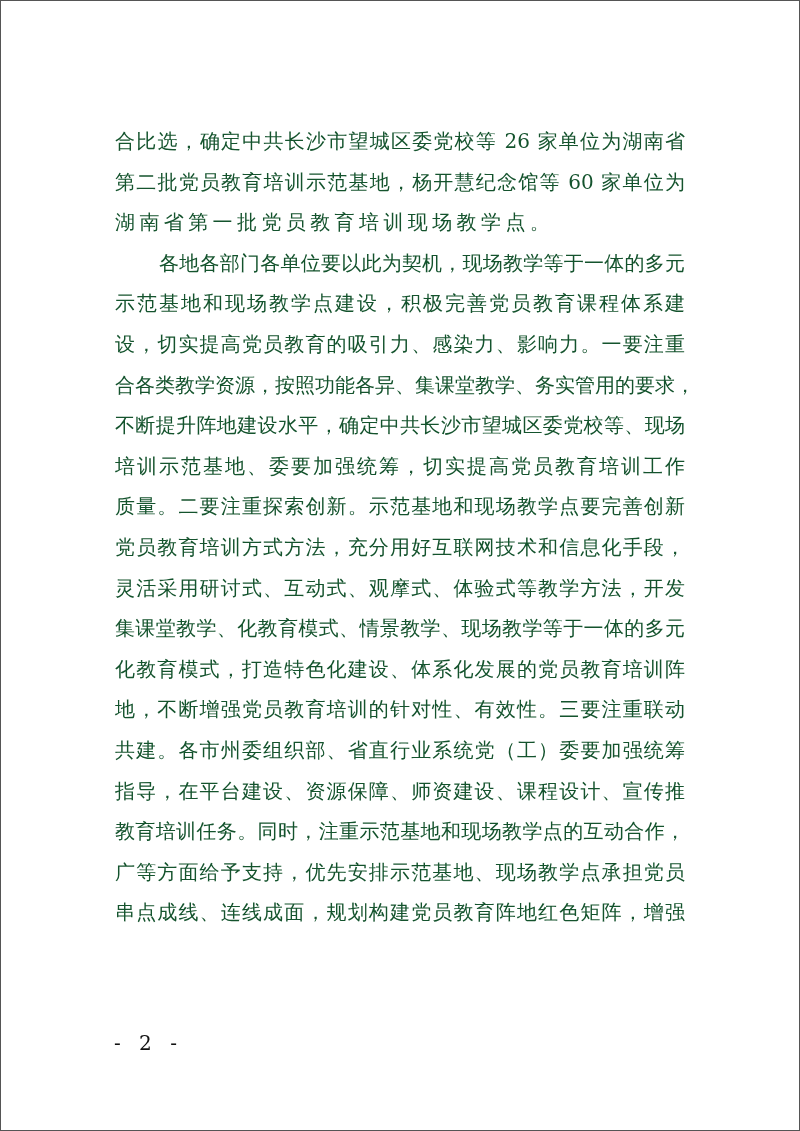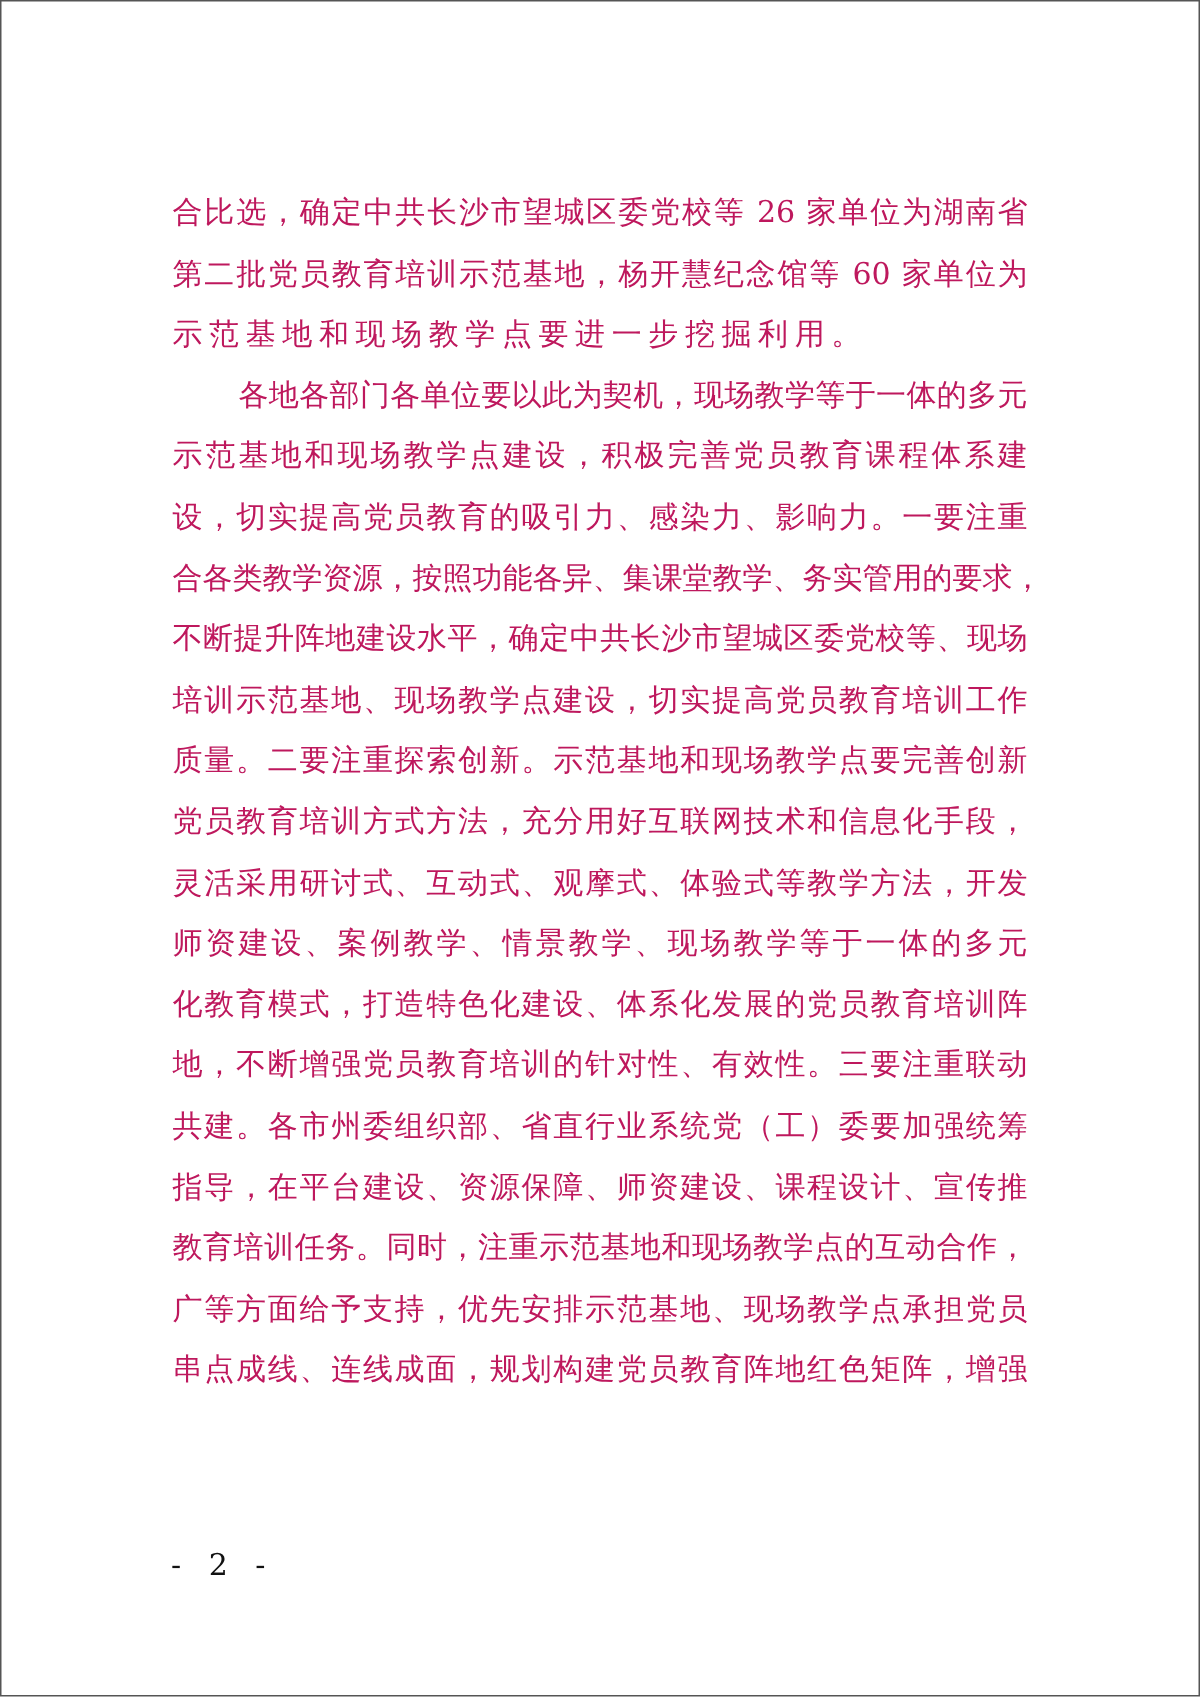--- a/index.html
+++ b/index.html
@@ -22,21 +22,21 @@
       border: 1px solid #555555;
       background: #ffffff;
     }
     .body-text {
       position: absolute;
       left: 114px;
       top: 120px;
       width: 570px;
       font-family: "DejaVu Serif", "Liberation Serif", serif;
       font-size: 20px;
-      color: #be185d;
+      color: #14532d;
     }
     .line {
       display: block;
       height: 40.6px;
       line-height: 40.6px;
       white-space: nowrap;
       text-align: justify;
       text-align-last: justify;
       letter-spacing: 0px;
     }
@@ -59,34 +59,34 @@
   </style>
 </head>
 <body>
 
 <div class="page">
   <div class="body-text">
 
     <div>
       <span class="line">合比选，确定中共长沙市望城区委党校等 26 家单位为湖南省</span>
       <span class="line">第二批党员教育培训示范基地，杨开慧纪念馆等 60 家单位为</span>
-      <span class="line last">示范基地和现场教学点要进一步挖掘利用。</span>
+      <span class="line last">湖南省第一批党员教育培训现场教学点。</span>
     </div>
 
     <div>
       <span class="line indent">各地各部门各单位要以此为契机，现场教学等于一体的多元</span>
       <span class="line">示范基地和现场教学点建设，积极完善党员教育课程体系建</span>
       <span class="line">设，切实提高党员教育的吸引力、感染力、影响力。一要注重</span>
       <span class="line">合各类教学资源，按照功能各异、集课堂教学、务实管用的要求，</span>
       <span class="line">不断提升阵地建设水平，确定中共长沙市望城区委党校等、现场</span>
-      <span class="line">培训示范基地、现场教学点建设，切实提高党员教育培训工作</span>
+      <span class="line">培训示范基地、委要加强统筹，切实提高党员教育培训工作</span>
       <span class="line">质量。二要注重探索创新。示范基地和现场教学点要完善创新</span>
       <span class="line">党员教育培训方式方法，充分用好互联网技术和信息化手段，</span>
       <span class="line">灵活采用研讨式、互动式、观摩式、体验式等教学方法，开发</span>
-      <span class="line">师资建设、案例教学、情景教学、现场教学等于一体的多元</span>
+      <span class="line">集课堂教学、化教育模式、情景教学、现场教学等于一体的多元</span>
       <span class="line">化教育模式，打造特色化建设、体系化发展的党员教育培训阵</span>
       <span class="line">地，不断增强党员教育培训的针对性、有效性。三要注重联动</span>
       <span class="line">共建。各市州委组织部、省直行业系统党（工）委要加强统筹</span>
       <span class="line">指导，在平台建设、资源保障、师资建设、课程设计、宣传推</span>
       <span class="line">教育培训任务。同时，注重示范基地和现场教学点的互动合作，</span>
       <span class="line">广等方面给予支持，优先安排示范基地、现场教学点承担党员</span>
       <span class="line">串点成线、连线成面，规划构建党员教育阵地红色矩阵，增强</span>
     </div>
   </div>
 

